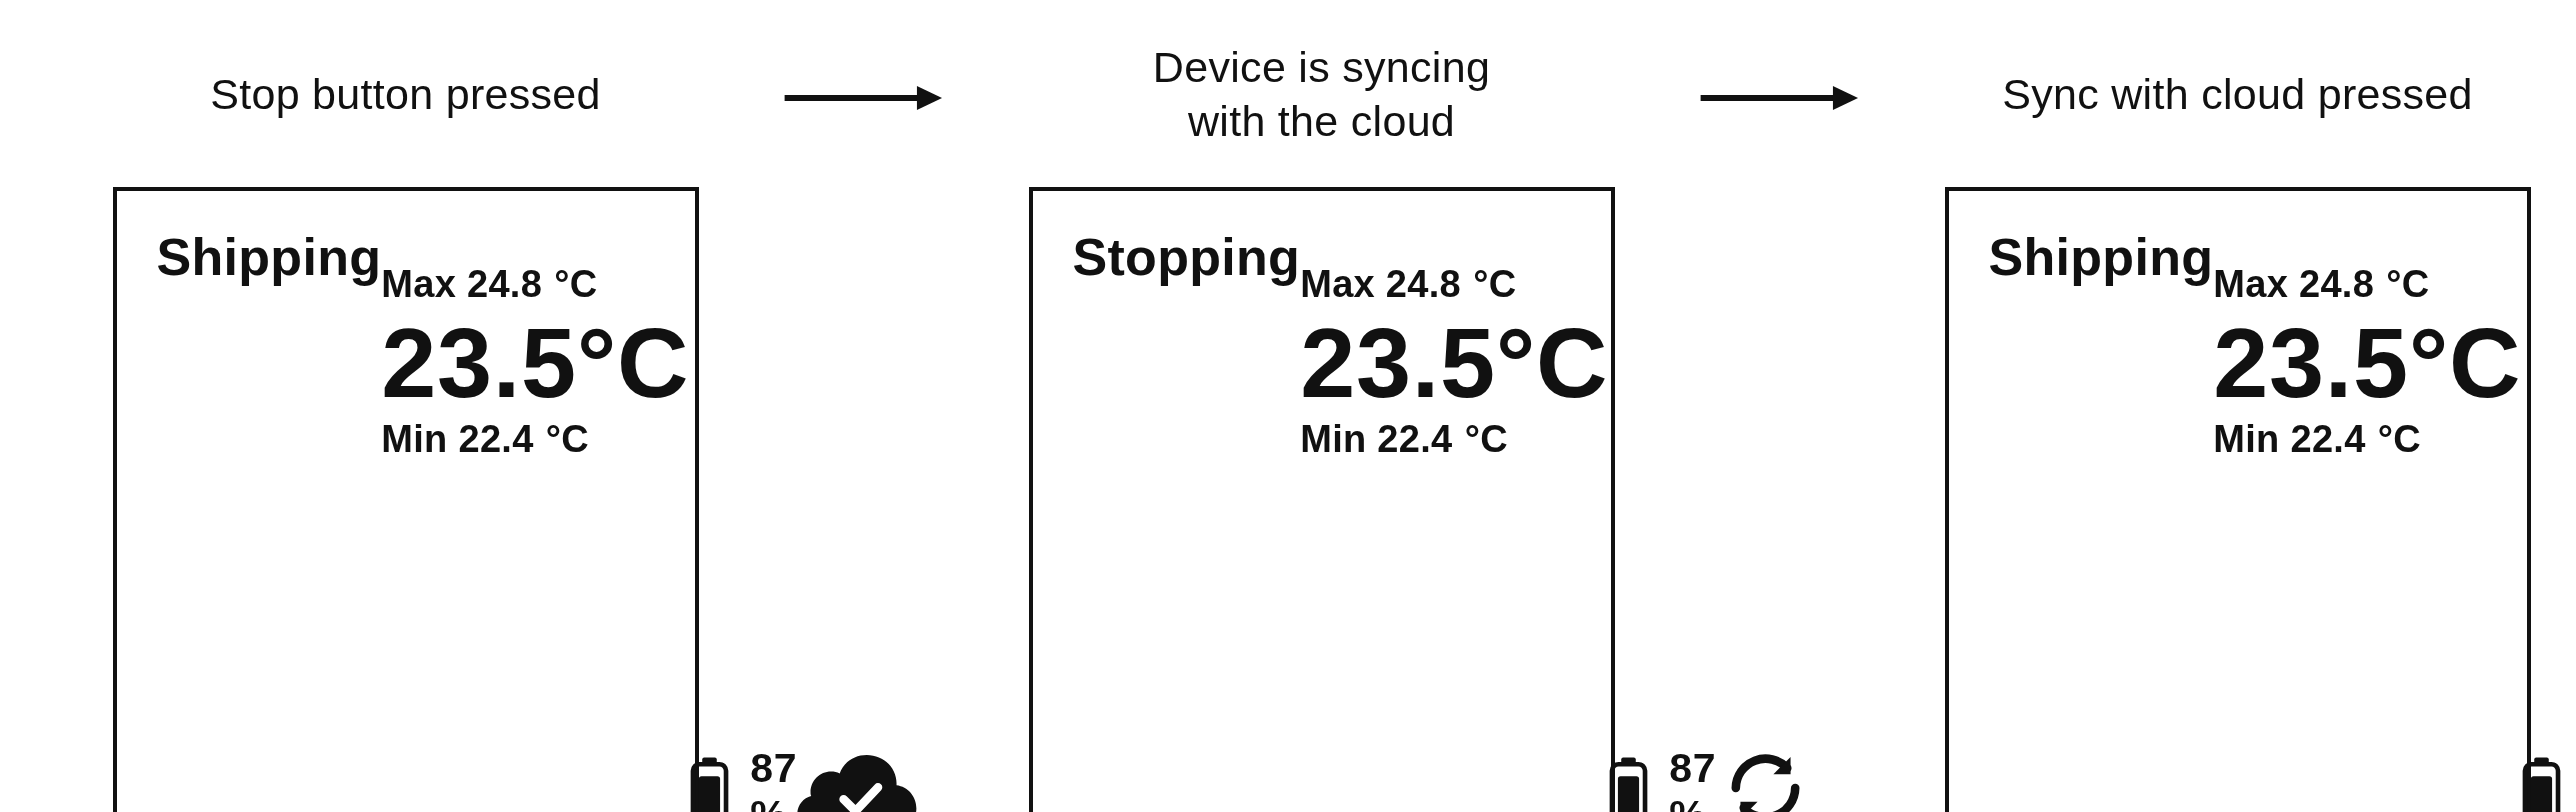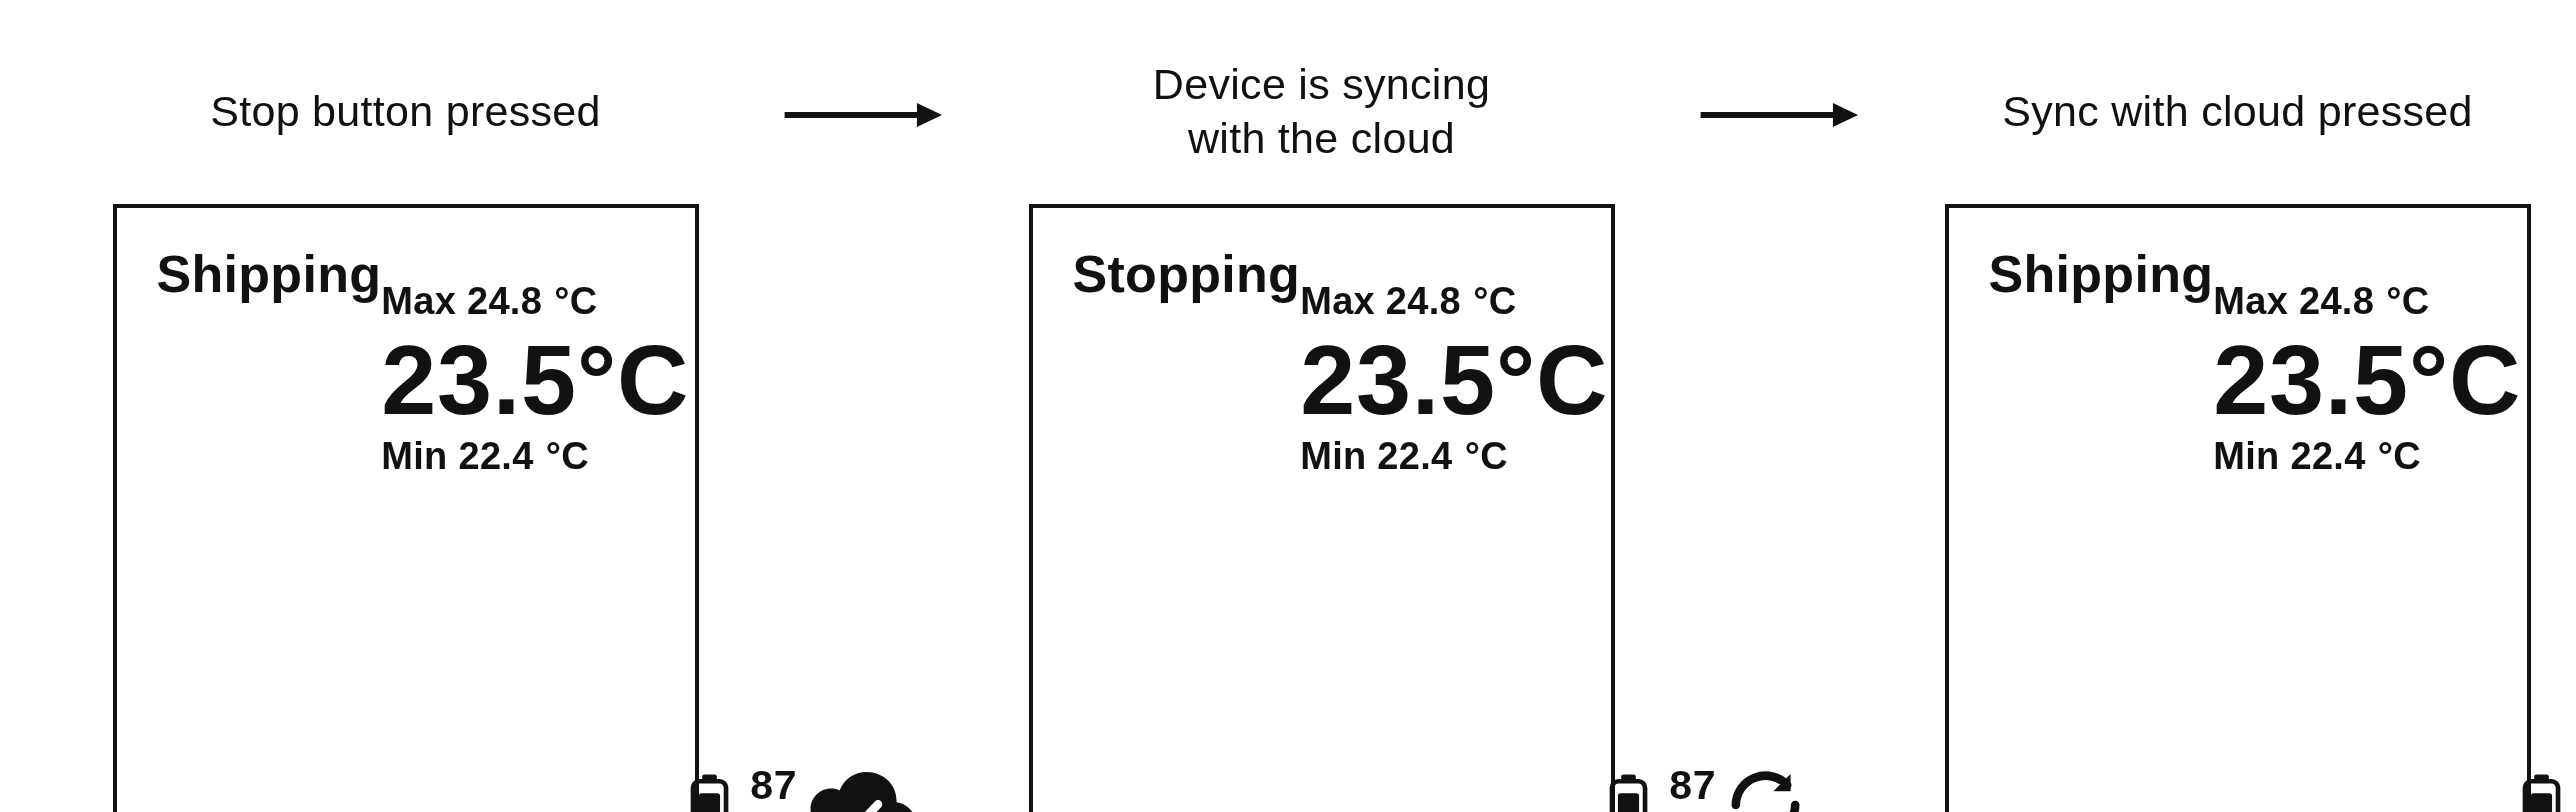--- a/index.html
+++ b/index.html
@@ -9,21 +9,21 @@
     font-family: "Avenir Next", "Avenir", "Helvetica Neue", Arial, sans-serif;
     color: #111;
   }
   .stage {
     width: 2576px;
     height: 813px;
     position: relative;
     display: flex;
     flex-direction: row;
     align-items: flex-start;
-    padding: 52px 60px 60px 60px;
+    padding: 35px 60px 60px 60px;
   }
   .col {
     display: flex;
     flex-direction: column;
     align-items: center;
   }
   .label {
     font-size: 43px;
     font-weight: 500;
     text-align: center;

